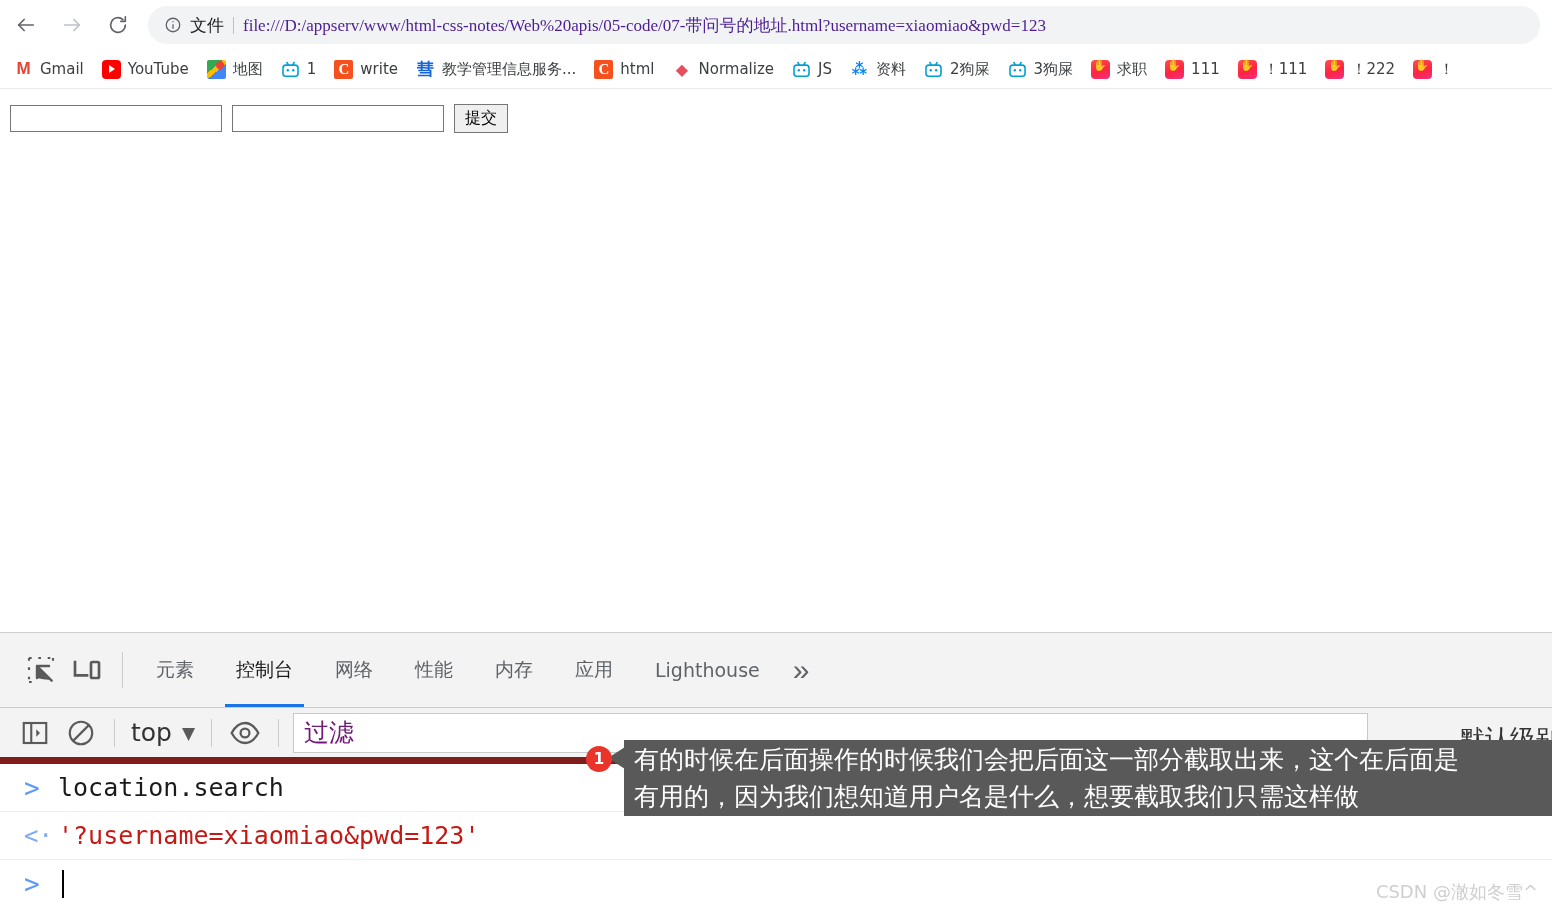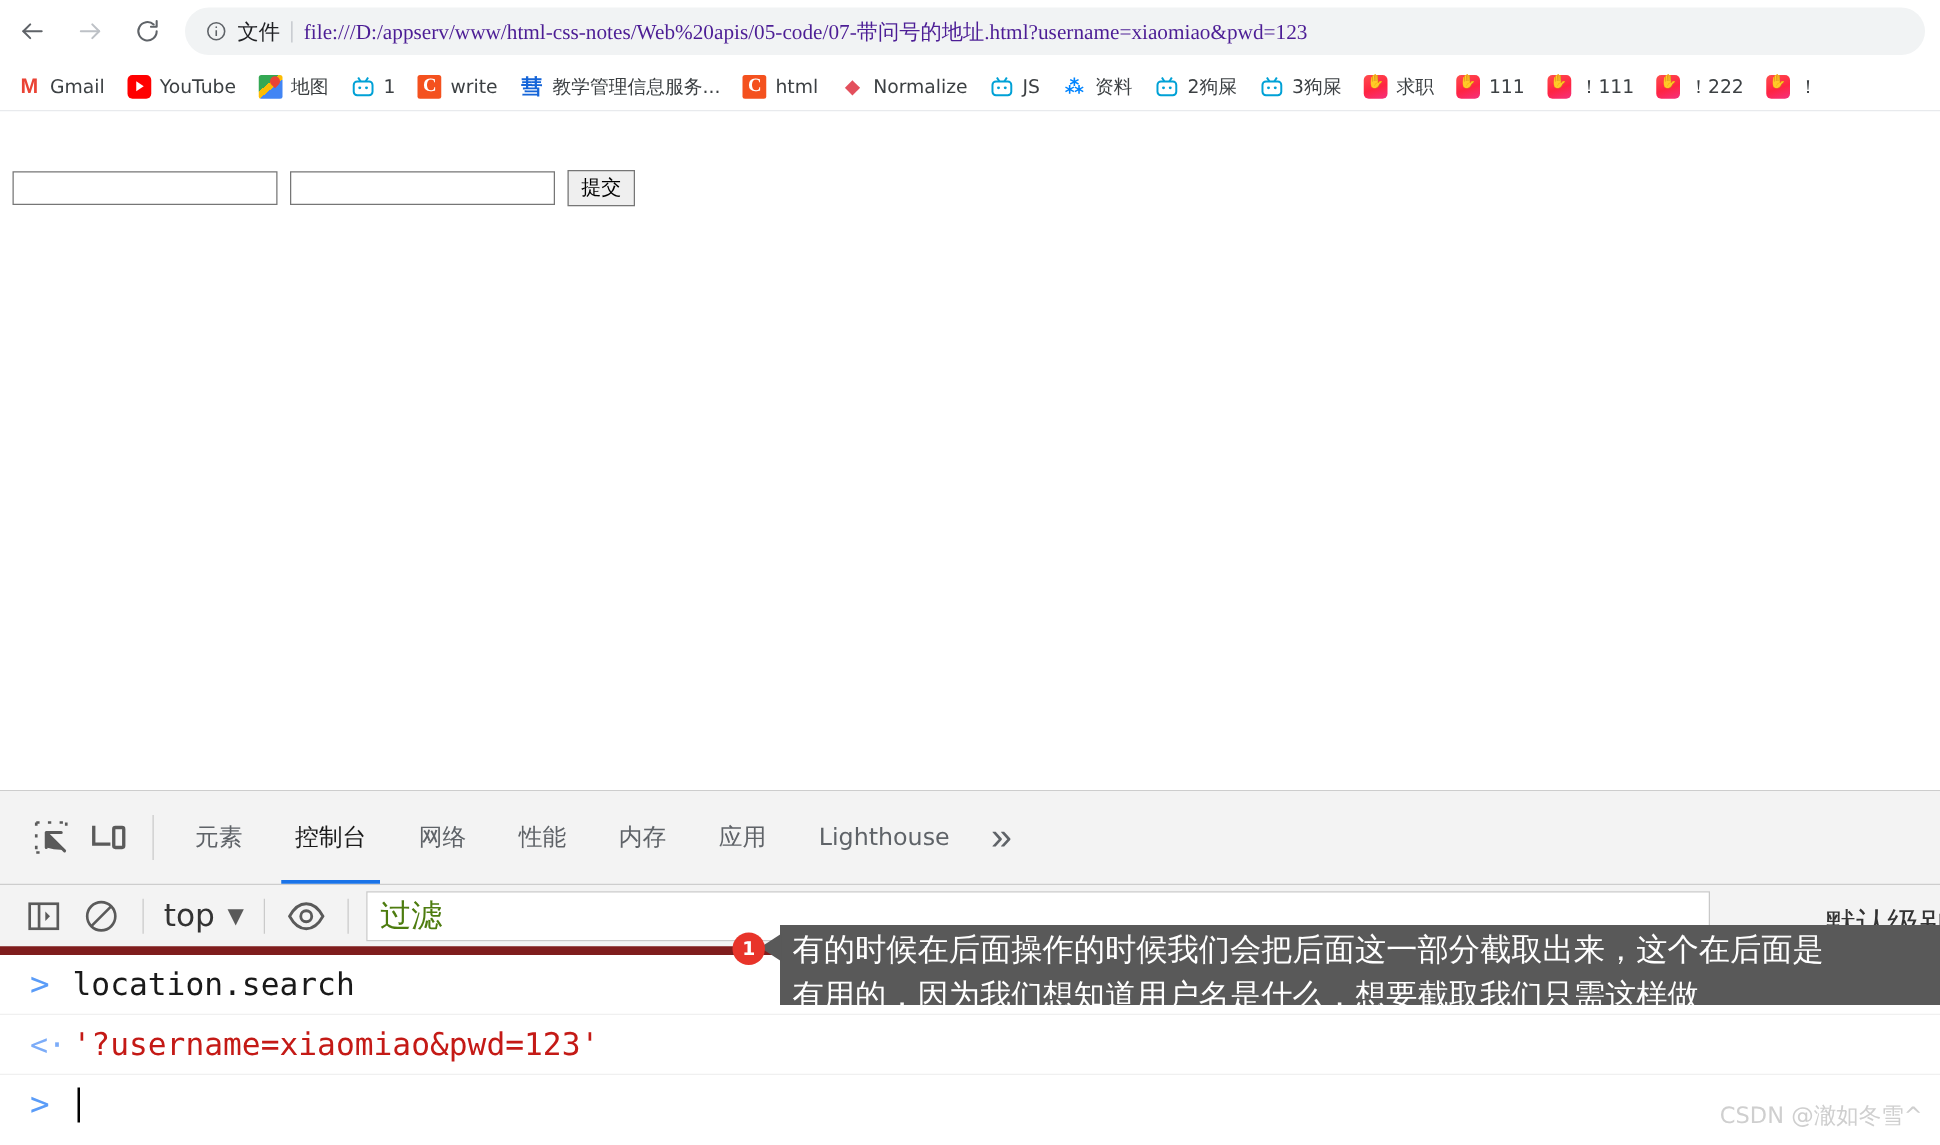--- a/index.html
+++ b/index.html
@@ -106,21 +106,21 @@
   }
 
   
   .page {
     position: absolute; left: 0; top: 88px; width: 1552px; height: 544px;
     background: #ffffff;
     border-top: 1px solid #e8eaed;
   }
   .form-row {
     position: absolute; left: 10px; top: 15px;
-    display: flex; align-items: center; margin-top: 32px;
+    display: flex; align-items: center;
   }
   .txt-input {
     width: 212px; height: 27px;
     border: 1px solid #767676;
     background: #fff;
     margin-right: 10px;
     font-family: "Liberation Sans", sans-serif;
     font-size: 14px;
     padding: 0 3px;
   }
@@ -194,21 +194,21 @@
   .ctx-caret { margin-left: 10px; font-size: 17px; color: #5a5a5a; }
   .filter-box {
     flex: 1 1 auto; height: 40px;
     background: #ffffff; border: 1px solid #c9c9c9;
     margin: 0 10px 0 4px;
     display: flex; align-items: center;
     padding: 0 10px;
     max-width: 1075px;
   }
   .filter-ph {
-    font-size: 25px; color: #4d7c0f;
+    font-size: 25px; color: #701a75;
     font-family: "DejaVu Sans", sans-serif;
   }
   .level-label {
     font-size: 25px; color: #333;
     font-family: "DejaVu Sans", sans-serif;
     white-space: nowrap;
     position: absolute; right: -8px; top: 14px;
   }
 
   
@@ -252,21 +252,21 @@
   .tip-arrow {
     position: absolute; left: 608px; top: 747px;
     width: 0; height: 0;
     border-top: 11px solid transparent;
     border-bottom: 11px solid transparent;
     border-right: 17px solid #595959;
     z-index: 39;
   }
   .tooltip {
     position: absolute; left: 624px; top: 740px;
-    width: 928px; height: 64px;
+    width: 928px; height: 76px;
     background: #595959;
     color: #ffffff;
     font-size: 25px; line-height: 37px;
     font-family: "DejaVu Sans", sans-serif;
     padding: 1px 14px 0 10px;
     z-index: 38;
   }
   .watermark {
     position: absolute; right: 14px; bottom: 12px;
     font-size: 18px; color: #cfcfcf;

